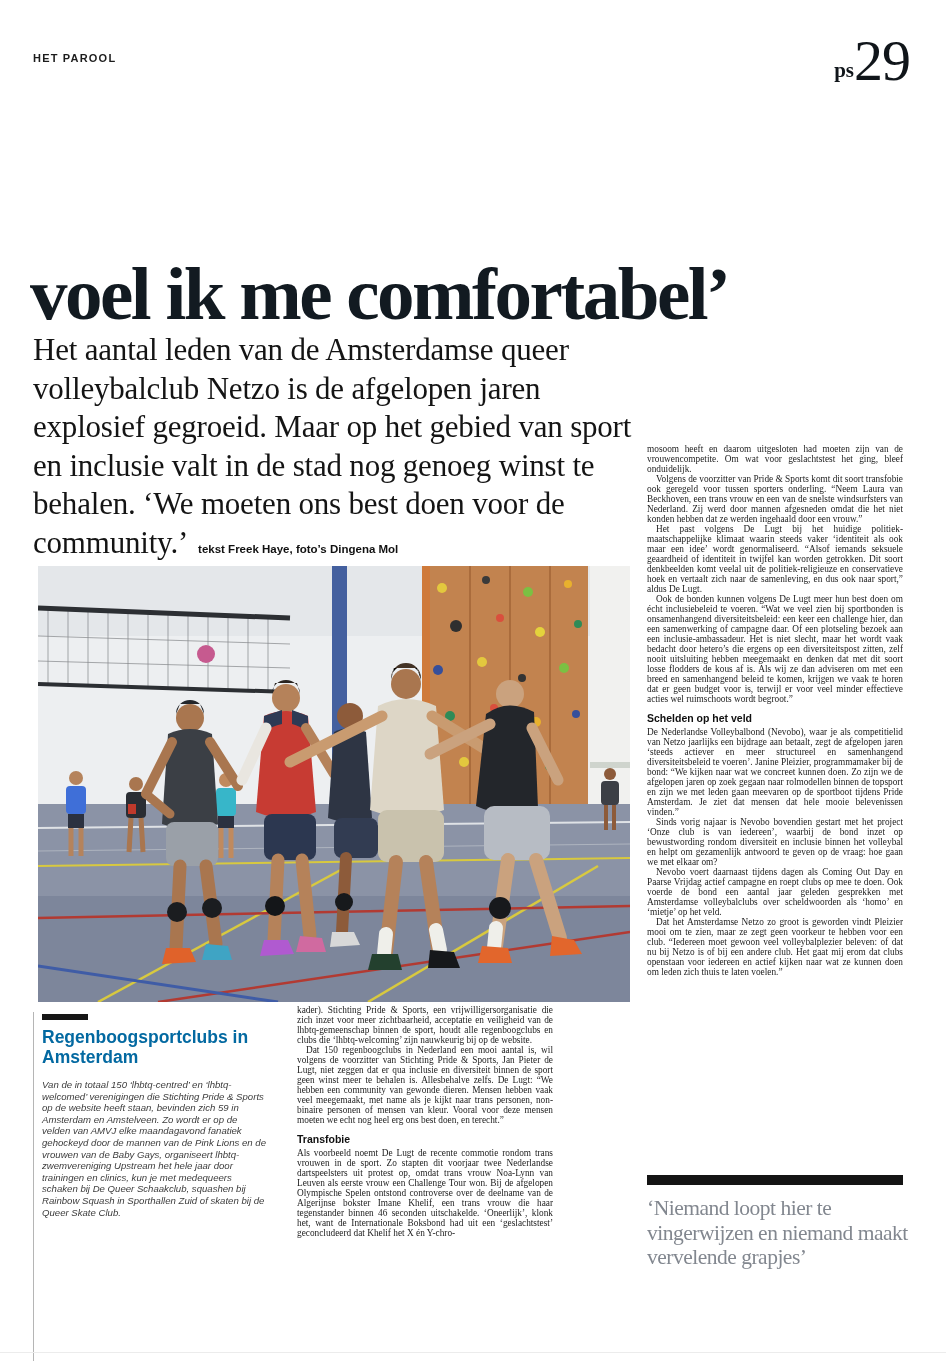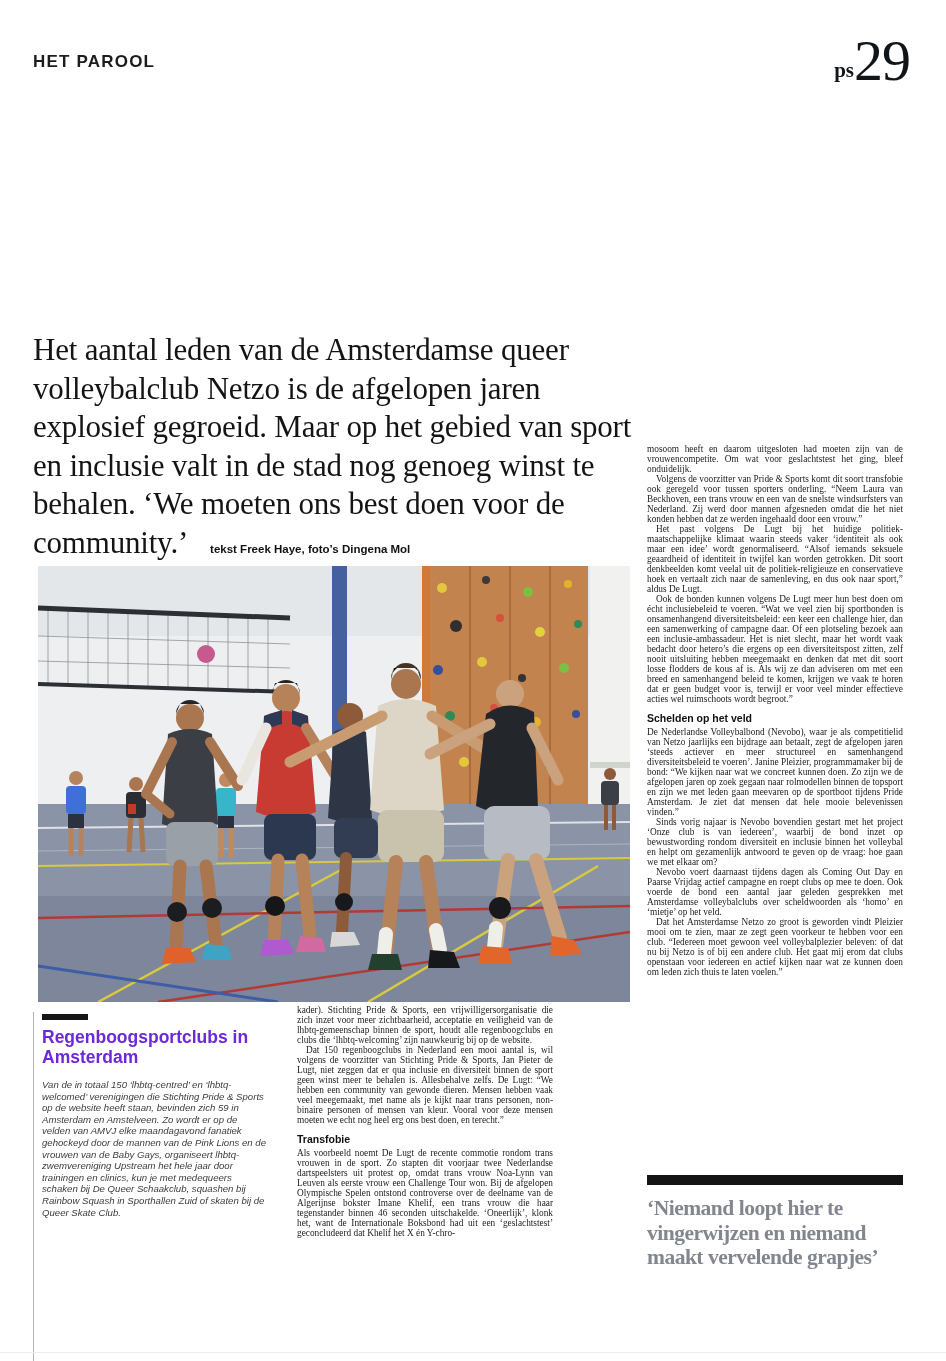--- a/index.html
+++ b/index.html
@@ -1,67 +1,67 @@
 <!DOCTYPE html>
 <html lang="nl"><head>
 <meta charset="utf-8">
 <style>
   html,body{margin:0;padding:0;background:#fff;}
   .page{position:relative;width:946px;height:1361px;background:#ffffff;overflow:hidden;
         font-family:"Liberation Serif",serif;color:#202020;}
   
   .brand{position:absolute;left:33px;top:52px;font-family:"Liberation Sans",sans-serif;
-         font-size:17px;font-weight:700;letter-spacing:1.2px;color:#1c1c1c;}
+         font-size:11px;font-weight:700;letter-spacing:1.2px;color:#1c1c1c;}
   .pagemark{position:absolute;right:36px;top:36px;display:flex;align-items:flex-end;color:#10151a;}
   .pagemark .ps{font-size:21px;font-weight:700;line-height:1;padding-bottom:4px;}
   .pagemark .num{font-size:58px;font-weight:400;line-height:0.85;letter-spacing:-1px;}
   
   .headline{position:absolute;left:30px;top:118px;width:880px;color:#121a21;
             font-size:75px;line-height:84px;font-weight:700;letter-spacing:-2.5px;}
   
   .standfirst{position:absolute;left:33px;top:300px;width:625px;font-size:31px;line-height:38.5px;
               color:#141414;letter-spacing:-0.2px;font-weight:400;}
   .byline{font-family:"Liberation Sans",sans-serif;font-size:11.5px;font-weight:700;color:#111;
-          letter-spacing:0;margin-left:22px;}
+          letter-spacing:0;margin-left:10px;}
   
   .photo{position:absolute;left:38px;top:566px;width:592px;height:436px;overflow:hidden;background:#e9ebee;}
   .photo svg{display:block;}
   
   .col{position:absolute;width:256px;font-size:9.3px;line-height:10px;color:#222;}
   .col-middle{left:297px;top:1005px;height:330px;overflow:hidden;}
   .col-right{left:647px;top:444px;height:700px;overflow:hidden;}
   .col p{margin:0;text-align:justify;}
   .col p.indent{text-indent:9px;}
   .subhead{font-family:"Liberation Sans",sans-serif;font-size:10.5px;line-height:11px;
            font-weight:700;color:#101010;margin:9px 0 3px 0;}
   
   .divider-bar{position:absolute;left:647px;top:1175px;width:256px;height:10px;background:#141414;}
   .pull-quote{position:absolute;left:647px;top:1196px;width:262px;font-size:21.5px;line-height:24.5px;
-              font-weight:700;color:#82878f;letter-spacing:-0.5px;}
+              font-weight:400;color:#82878f;letter-spacing:-0.5px;}
   
   .sidebar{position:absolute;left:33px;top:1012px;width:242px;height:349px;
            border-left:1px solid #b5b5b5;padding-left:8px;box-sizing:border-box;
            font-family:"Liberation Sans",sans-serif;}
   .kicker-bar{width:46px;height:6px;background:#161616;margin:2px 0 7px 0;}
-  .sidebar h2{margin:0 0 12px 0;font-size:17.5px;line-height:20px;font-weight:700;color:#6d28d9;}
+  .sidebar h2{margin:0 0 12px 0;font-size:17.5px;line-height:20px;font-weight:700;color:#0369a1;}
   .sidebar .sb-body{font-size:9.6px;line-height:11.6px;color:#3c3c3c;width:225px;font-style:italic;}
   .page-bottom-rule{position:absolute;left:0;top:1352px;width:946px;height:1px;background:#ececec;}
 </style>
 </head>
 <body>
 
 <div class="page">
 
   <div class="brand">HET PAROOL</div>
   <div class="pagemark">
     <span class="ps">ps</span>
       <span class="num">29</span>
   </div>
 
-  <h1 class="headline"><br></h1>
+  <h1 class="headline"><br><span>voel ik me comfortabel’</span></h1>
 
   <p class="standfirst"><span>Het aantal leden van de Amsterdamse queer volleybalclub Netzo is de afgelopen jaren explosief gegroeid. Maar op het gebied van sport en inclusie valt in de stad nog genoeg winst te behalen. ‘We moeten ons best doen voor de community.’</span><span class="byline">tekst Freek Haye, foto’s Dingena Mol</span></p>
 
   <div class="photo" title="Volleyballers van queer volleybalclub Netzo vieren lachend een punt in een Amsterdamse sporthal met klimwand">
     <svg width="592" height="436" viewBox="0 0 592 436">
 
       <rect x="0" y="0" width="592" height="242" fill="#edeff1"></rect>
       <rect x="0" y="0" width="592" height="70" fill="#e4e7ea"></rect>
 
       <rect x="294" y="0" width="15" height="242" fill="#44609f"></rect>

